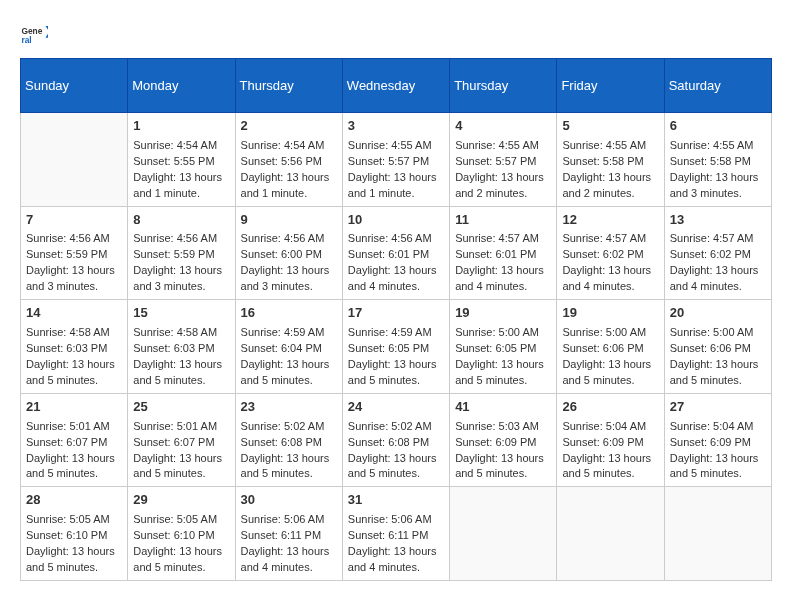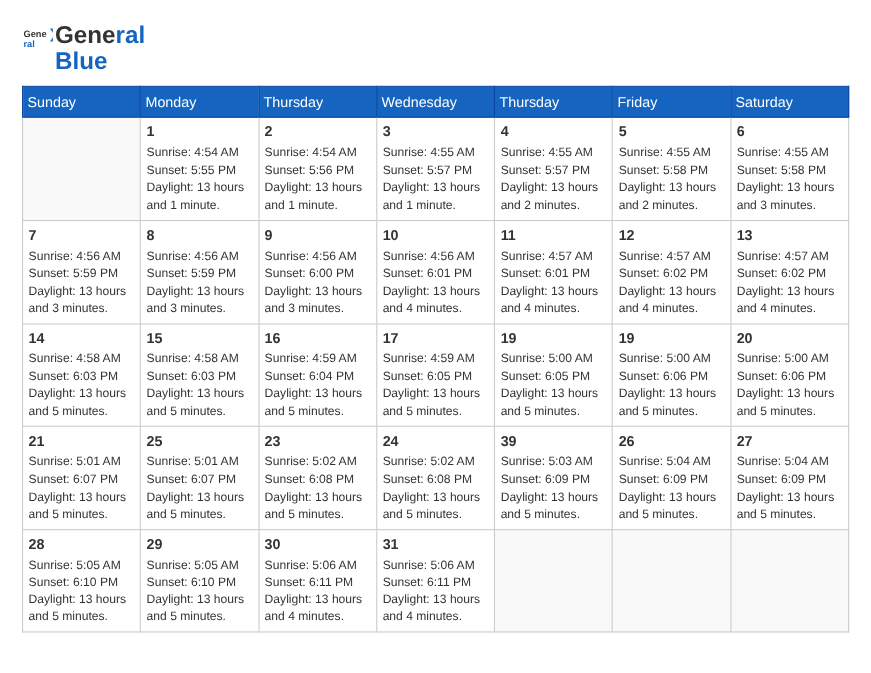--- a/index.html
+++ b/index.html
@@ -45,21 +45,21 @@
       color: #555;
     }
     .calendar {
       width: 100%;
       border-collapse: collapse;
       font-size: 11px;
     }
     .calendar th {
       background-color: #1565c0;
       color: #fff;
-      padding: 6px 4px;
+      padding: 19px 4px;
       text-align: left;
       font-size: 13px;
       font-weight: normal;
       border: 1px solid #0d47a1;
     }
     .calendar td {
       border: 1px solid #ccc;
       vertical-align: top;
       padding: 4px 5px;
       width: calc(100% / 7);
@@ -84,25 +84,20 @@
 </head>
 <body>
 
 <div class="header-area">
   <div class="logo">
     <svg class="logo-icon" viewBox="0 0 40 40" xmlns="http://www.w3.org/2000/svg">
       <text x="2" y="20" font-size="12" font-family="Arial" font-weight="bold" fill="#333">Gene</text>
       <text x="2" y="33" font-size="12" font-family="Arial" font-weight="bold" fill="#1565c0">ral</text>
       <polygon points="32,8 40,20 32,32 38,32 46,20 38,8" fill="#1565c0" transform="scale(0.7) translate(20,4)"></polygon>
     </svg>
-    <div>
-      <div class="logo-text">
-        Gene<span class="blue">ral</span><br><span class="blue">Blue</span>
-      </div>
-    </div>
   </div>
   <div class="title-area">
     <div class="month-title"></div>
     <div class="location-title"></div>
   </div>
 </div>
 
 <table class="calendar">
   <thead>
     <tr id="weekday-header">
@@ -214,21 +209,21 @@
       </td>
         <td>
         <span class="day-number">23</span>
         <span class="day-info">Sunrise: 5:02 AM<br>Sunset: 6:08 PM<br>Daylight: 13 hours and 5 minutes.</span>
       </td>
         <td>
         <span class="day-number">24</span>
         <span class="day-info">Sunrise: 5:02 AM<br>Sunset: 6:08 PM<br>Daylight: 13 hours and 5 minutes.</span>
       </td>
         <td>
-        <span class="day-number">39</span>
+        <span class="day-number">41</span>
         <span class="day-info">Sunrise: 5:03 AM<br>Sunset: 6:09 PM<br>Daylight: 13 hours and 5 minutes.</span>
       </td>
         <td>
         <span class="day-number">26</span>
         <span class="day-info">Sunrise: 5:04 AM<br>Sunset: 6:09 PM<br>Daylight: 13 hours and 5 minutes.</span>
       </td>
         <td>
         <span class="day-number">27</span>
         <span class="day-info">Sunrise: 5:04 AM<br>Sunset: 6:09 PM<br>Daylight: 13 hours and 5 minutes.</span>
       </td>

